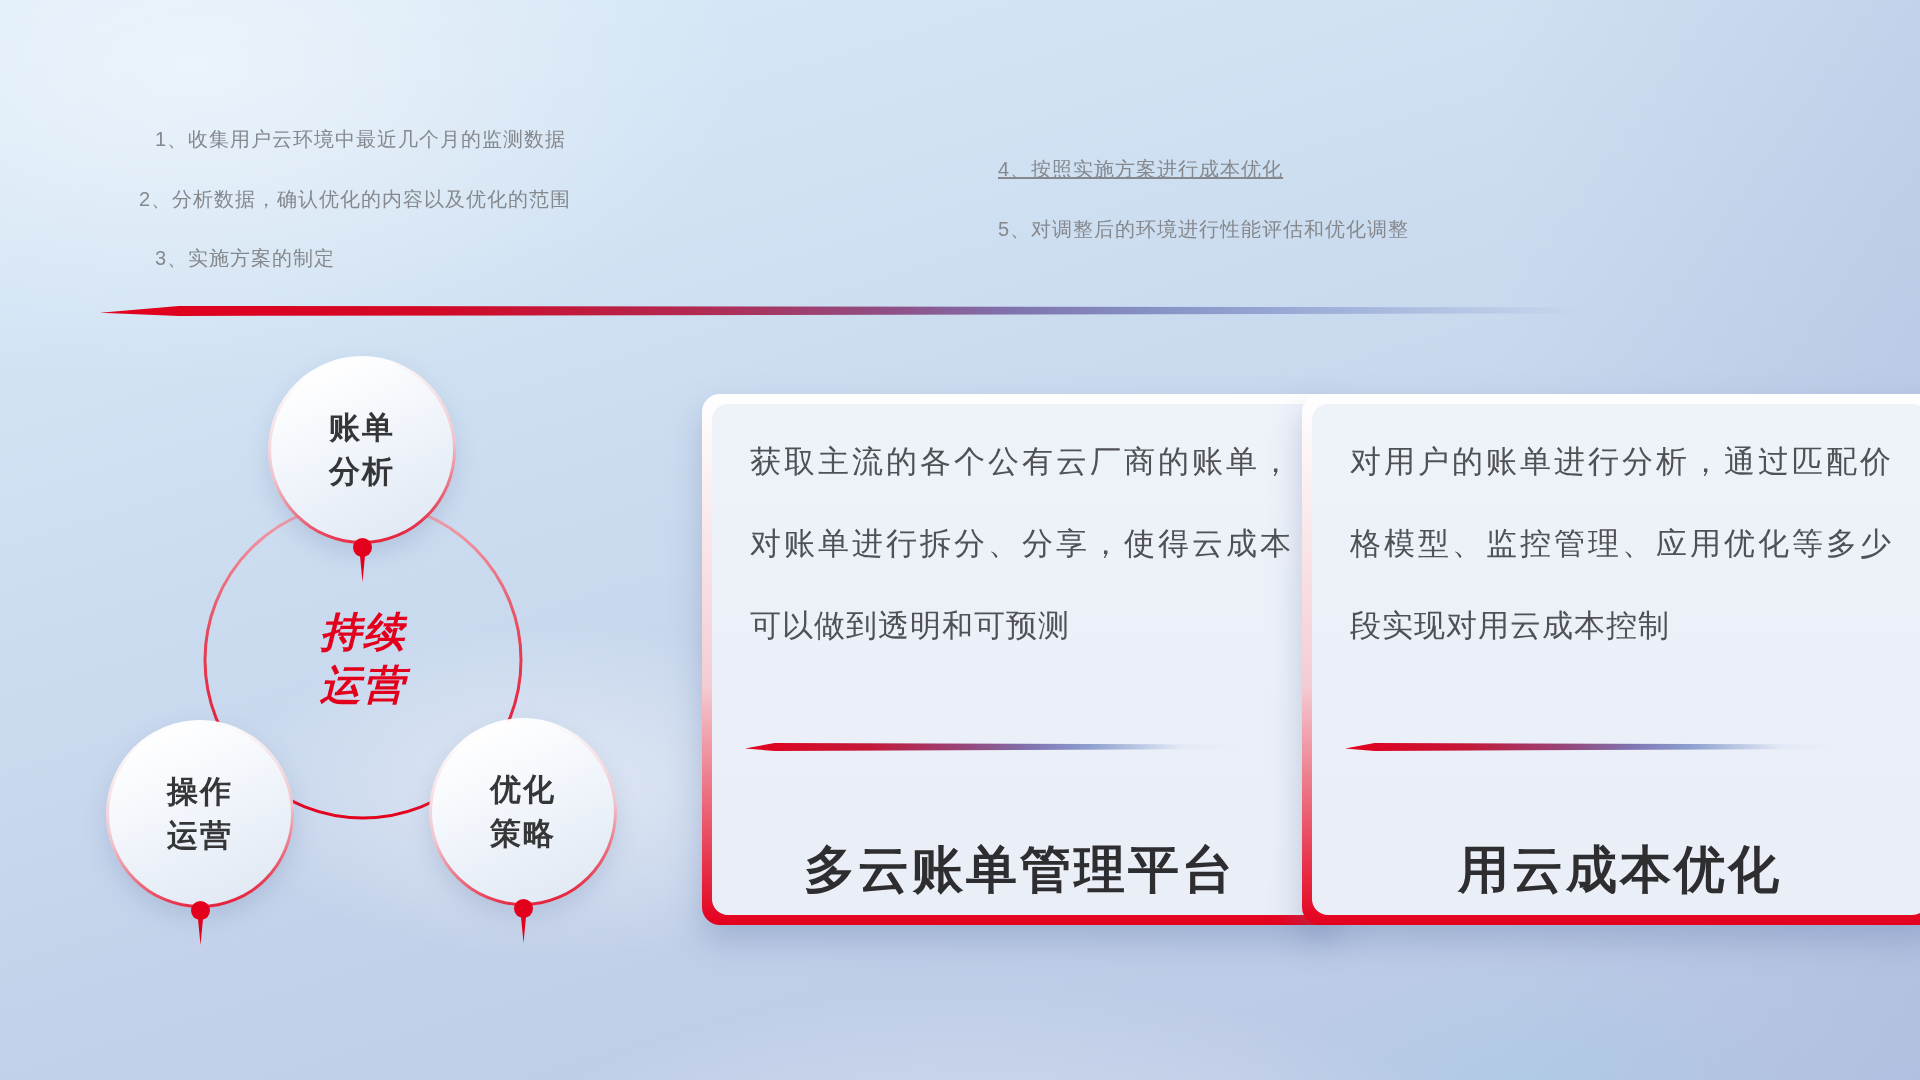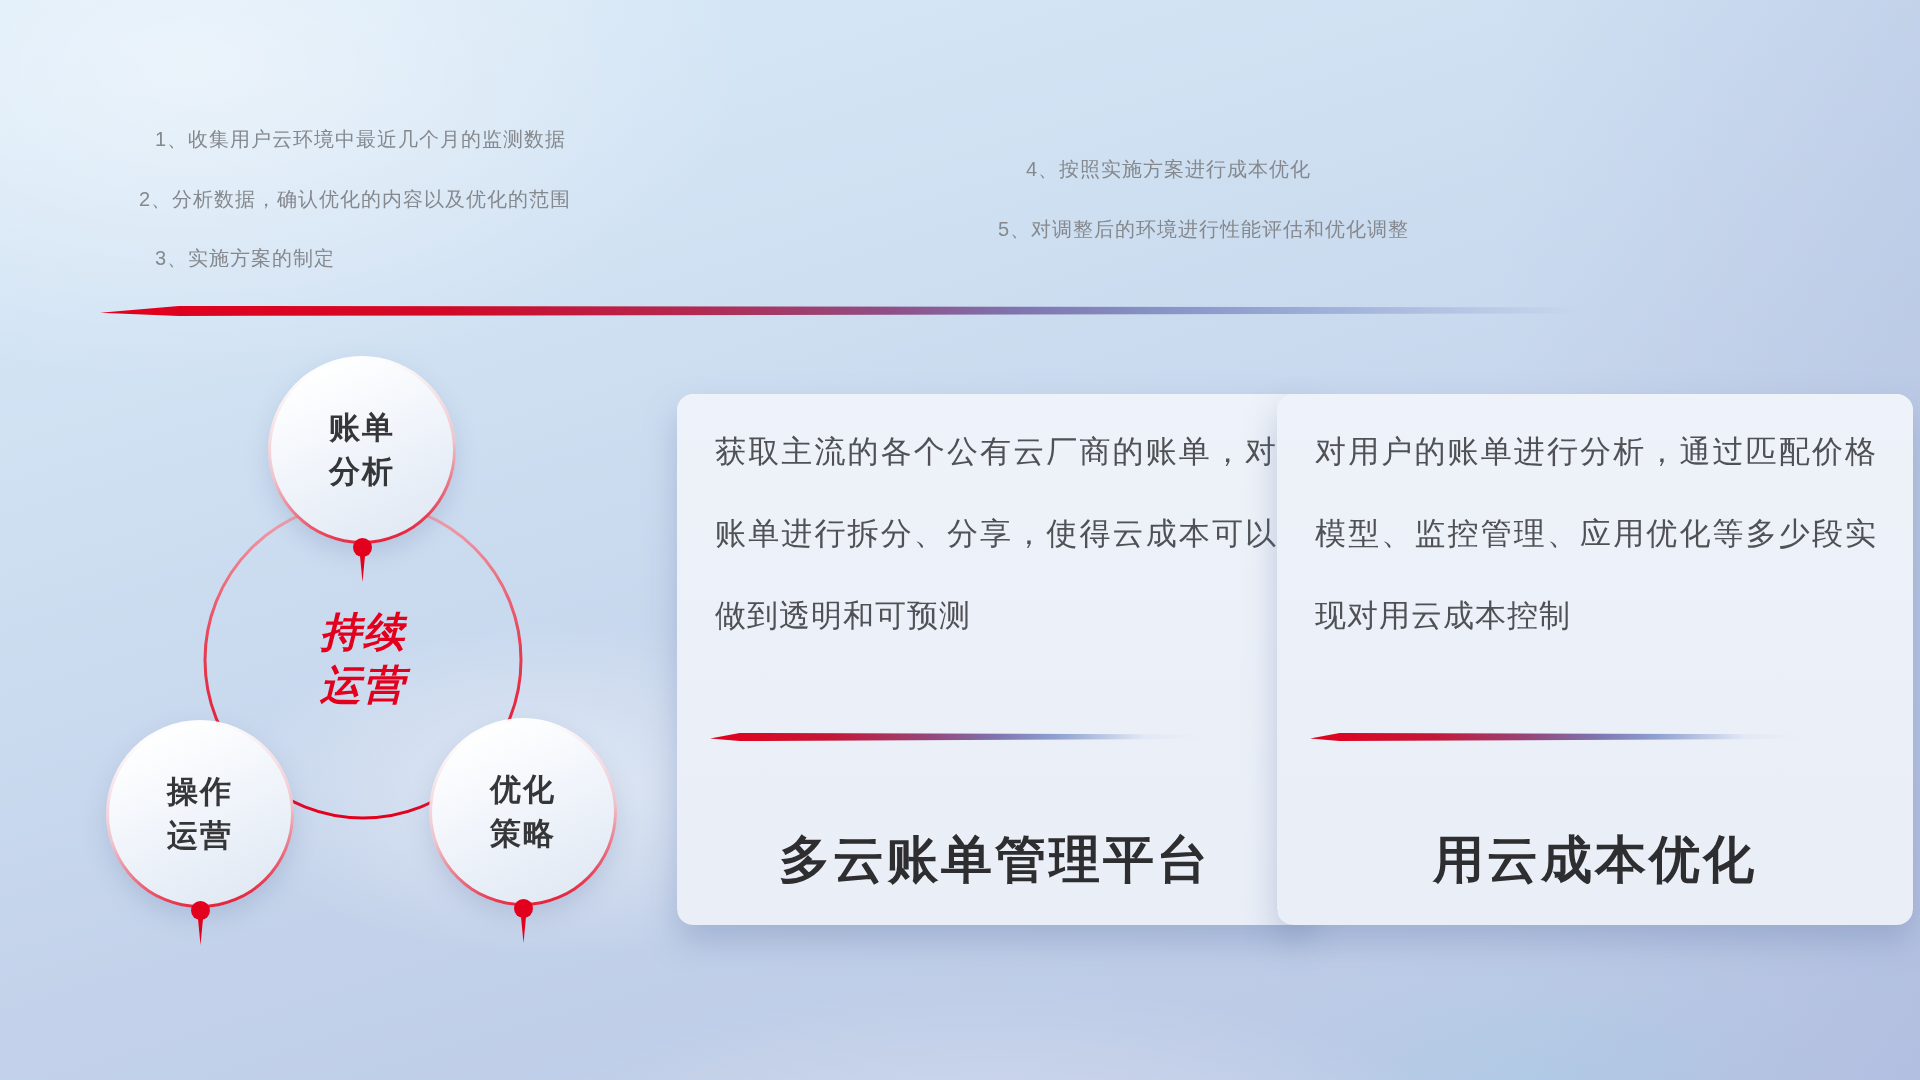--- a/index.html
+++ b/index.html
@@ -64,23 +64,24 @@
     background: #e3001d; z-index: 3;
   }
   .pin-stem {
     position: absolute; width: 5px; height: 26px; background: #e3001d; z-index: 3;
     clip-path: polygon(0 0, 100% 0, 50% 100%);
   }
 
   
   .card {
     position: absolute; top: 394px; width: 636px; height: 531px;
-    border-radius: 18px; padding: 0;
+    border-radius: 18px; padding: 10px;
     background: linear-gradient(to bottom, #ffffff 0%, #f4ccd3 55%, #e3001d 100%);
     box-shadow: 0 16px 32px rgba(100,122,170,0.35);
+    margin-left: 25px;
   }
   .card-inner {
     position: relative; width: 100%; height: 100%;
     border-radius: 16px;
     background: linear-gradient(to bottom, #eef2f9 0%, #e9eef7 100%);
   }
   .card-body {
     position: absolute; left: 38px; right: 36px; top: 17px;
     font-size: 31px; color: #4f5155; line-height: 82px;
     text-align: justify; letter-spacing: 1px;
@@ -100,21 +101,21 @@
   }
   #card-1 { left: 677px; }
   #card-2 { left: 1277px; }
 </style>
 </head>
 <body>
 
 <div class="step" style="left:155px; top:126px;">1、收集用户云环境中最近几个月的监测数据</div>
 <div class="step" style="left:139px; top:186px;">2、分析数据，确认优化的内容以及优化的范围</div>
 <div class="step" style="left:155px; top:245px;">3、实施方案的制定</div>
-<div class="step" style="left:1026px; top:156px;">4、按照实施方案进行成本优化</div>
+<div class="step" style="left:998px; top:156px;text-decoration:underline;">4、按照实施方案进行成本优化</div>
 <div class="step" style="left:998px; top:216px;">5、对调整后的环境进行性能评估和优化调整</div>
 
 <div class="main-divider"></div>
 
 <div class="diagram">
 
   <svg class="ring-svg" width="322" height="322">
     <defs>
       <linearGradient id="ringGrad" x1="0" y1="0" x2="0" y2="1">
         <stop offset="0%" stop-color="#f2aab6"></stop>

